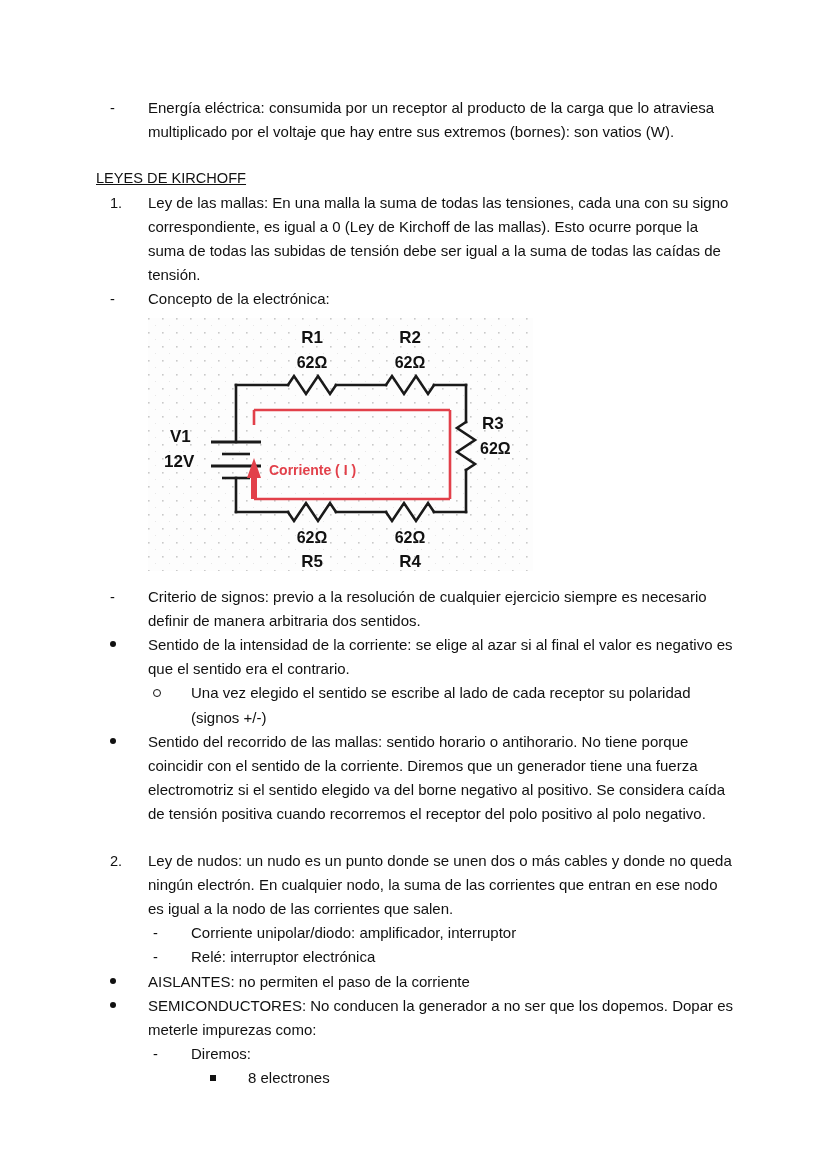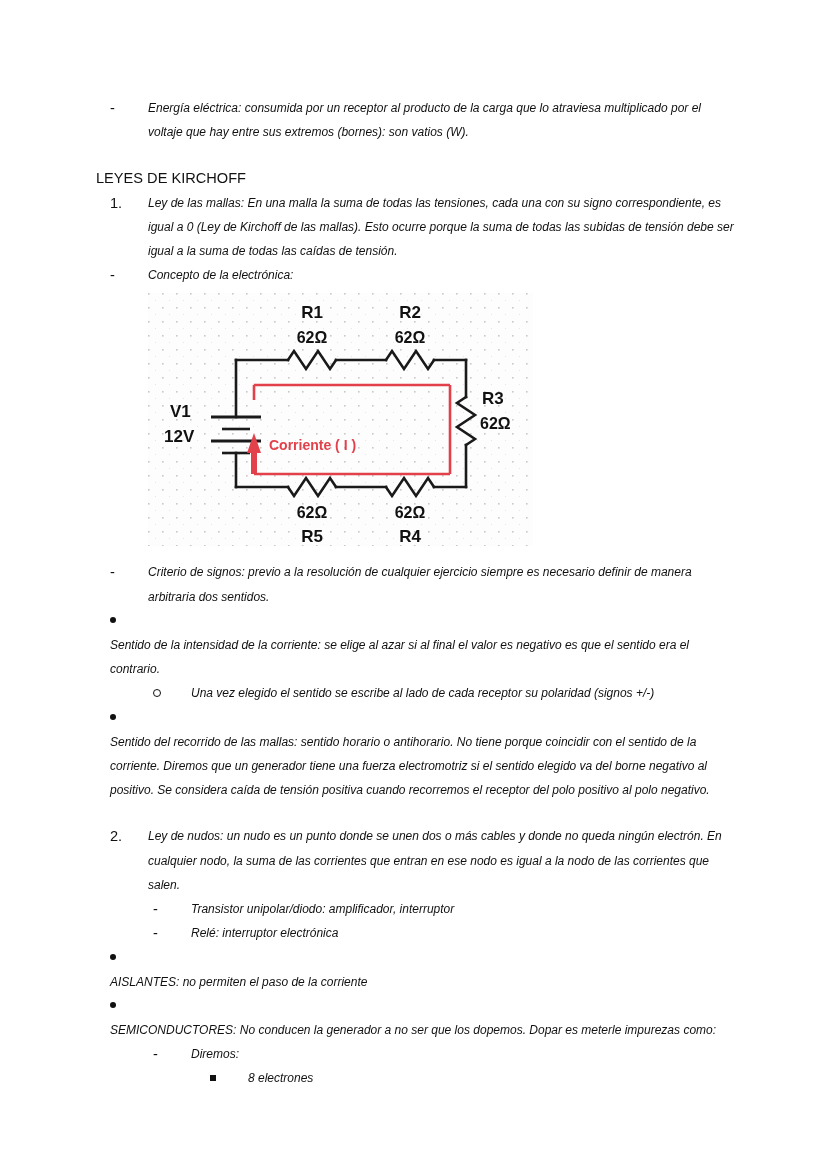--- a/index.html
+++ b/index.html
@@ -32,51 +32,51 @@
   
   .para {
     font-size: 14.6px;
     line-height: 24.2px;
     color: #111111;
     margin: 0;
   }
   .plain {
     margin: 0 0 0 0;
     padding: 0;
+    text-decoration: underline;
   }
 
   
   .row {
     display: flex;
     align-items: flex-start;
   }
   .marker {
     flex: 0 0 auto;
     font-size: 14.6px;
     line-height: 24.2px;
     text-align: left;
     color: #111111;
     user-select: none;
   }
   .txt {
     flex: 1 1 auto;
-    font-size: 12px;
+    font-size: 15px;
     line-height: 24.2px;
     color: #111111;
-    font-style: italic;
   }
 
   
   .lvl-num  { margin-left: 14px; }
   .lvl-num  .marker { width: 38px; }
   .lvl-dash { margin-left: 14px; }
   .lvl-dash .marker { width: 38px; }
-  .lvl-dot  { margin-left: 14px; flex-direction: column; }
+  .lvl-dot  { margin-left: 14px; }
   .lvl-dot  .marker { width: 38px; }
-  .lvl-sub-circle { margin-left: 57px; align-items: flex-end; }
+  .lvl-sub-circle { margin-left: 57px; }
   .lvl-sub-circle .marker { width: 38px; }
   .lvl-sub-dash  { margin-left: 57px; }
   .lvl-sub-dash .marker { width: 38px; }
   .lvl-sub2-sq   { margin-left: 114px; }
   .lvl-sub2-sq .marker { width: 38px; }
 
   .dot-glyph {
     display: inline-block;
     width: 6px; height: 6px;
     border-radius: 50%;
@@ -257,21 +257,21 @@
     <div class="spacer-md"></div>
 
     <div class="row lvl-num">
       <div class="marker">2.</div>
       <div class="txt">Ley de nudos: un nudo es un punto donde se unen dos o más cables y donde no queda ningún electrón. En cualquier nodo, la suma de las corrientes que entran en ese nodo es igual a la nodo de las corrientes que salen.</div>
     </div>
 
 
     <div class="row lvl-sub-dash">
       <div class="marker">-</div>
-      <div class="txt">Transistor unipolar/diodo: amplificador, interruptor</div>
+      <div class="txt">Corriente unipolar/diodo: amplificador, interruptor</div>
     </div>
 
     <div class="row lvl-sub-dash">
       <div class="marker">-</div>
       <div class="txt">Relé: interruptor electrónica</div>
     </div>
 
 
     <div class="row lvl-dot">
       <div class="marker"><span class="dot-glyph"></span></div>

